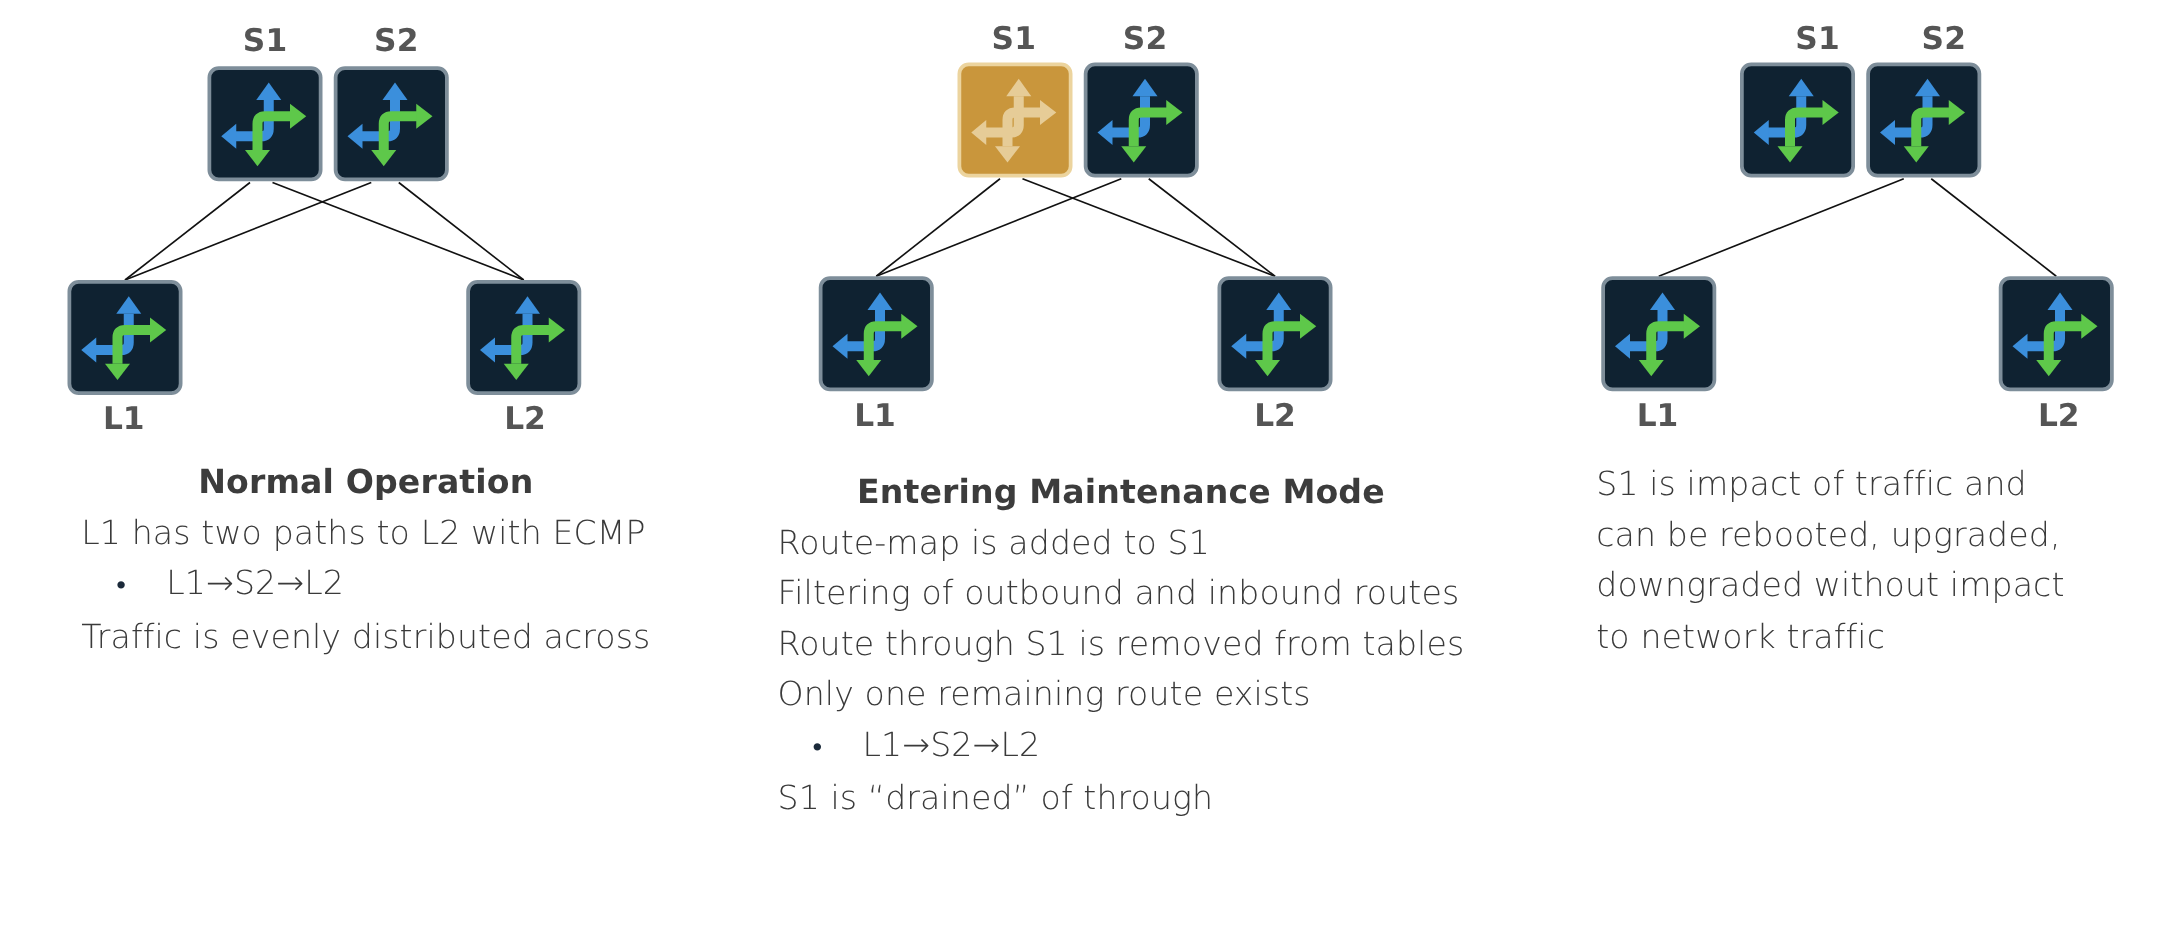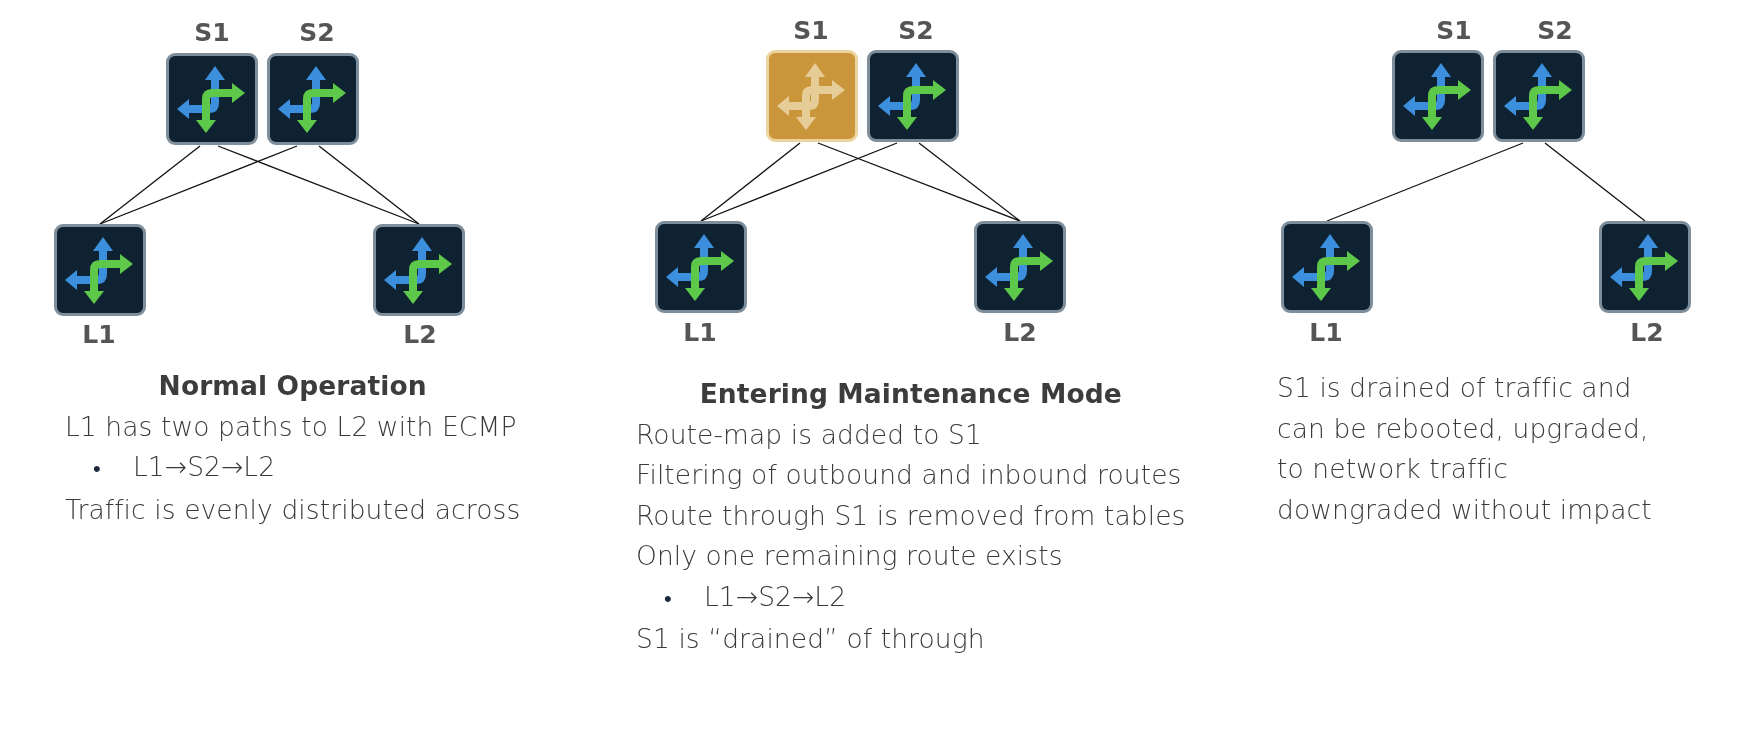--- a/index.html
+++ b/index.html
@@ -145,21 +145,21 @@
       <path d="M37 64 V43 Q37 37 43 37 H64" stroke="#5ec84a"></path>
     </g>
     <polygon points="46,10 36,24 56,24" fill="#3b8fdc"></polygon>
     <polygon points="8,53 20,43 20,63" fill="#3b8fdc"></polygon>
     <polygon points="76,37 63,27 63,47" fill="#5ec84a"></polygon>
     <polygon points="37,77 27,64 47,64" fill="#5ec84a"></polygon>
   </svg>
     </div>
   <div class="nlabel" style="left:70px; top:318px;">L1</div>
   <div class="nlabel" style="left:390px; top:318px;">L2</div>
-  <div class="text" style="left:36px; top:374px;">
+  <div class="text" style="left:22px; top:374px;">
     <div class="title">Entering Maintenance Mode</div>
     <div>
         <div class="line"><span>Route-map is added to S1</span></div>
         <div class="line"><span>Filtering of outbound and inbound routes</span></div>
         <div class="line"><span>Route through S1 is removed from tables</span></div>
         <div class="line"><span>Only one remaining route exists</span></div>
         <div class="line bullet"><span class="dot">•</span><span>L1→S2→L2</span></div>
         <div class="line"><span>S1 is “drained” of through</span></div>
       </div>
   </div>
@@ -217,19 +217,19 @@
     <polygon points="46,10 36,24 56,24" fill="#3b8fdc"></polygon>
     <polygon points="8,53 20,43 20,63" fill="#3b8fdc"></polygon>
     <polygon points="76,37 63,27 63,47" fill="#5ec84a"></polygon>
     <polygon points="37,77 27,64 47,64" fill="#5ec84a"></polygon>
   </svg>
     </div>
   <div class="nlabel" style="left:56px; top:318px;">L1</div>
   <div class="nlabel" style="left:377px; top:318px;">L2</div>
   <div class="text" style="left:37px; top:368px;">
     <div>
-        <div class="line"><span>S1 is drained of traffic and</span></div>
+        <div class="line"><span>S1 is impact of traffic and</span></div>
         <div class="line"><span>can be rebooted, upgraded,</span></div>
+        <div class="line"><span>downgraded without impact</span></div>
         <div class="line"><span>to network traffic</span></div>
-        <div class="line"><span>downgraded without impact</span></div>
       </div>
   </div>
 </div>
 
 </body></html>

